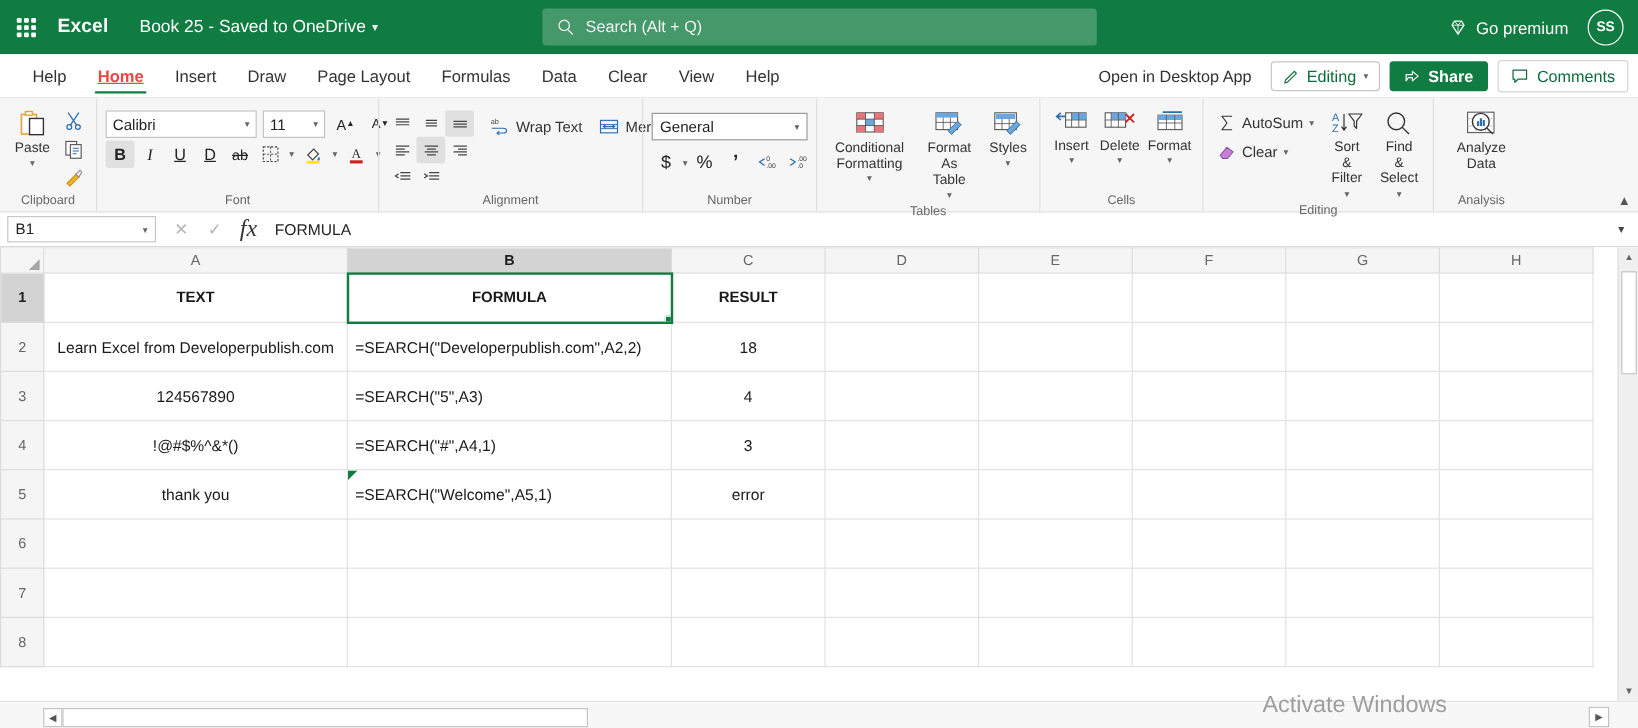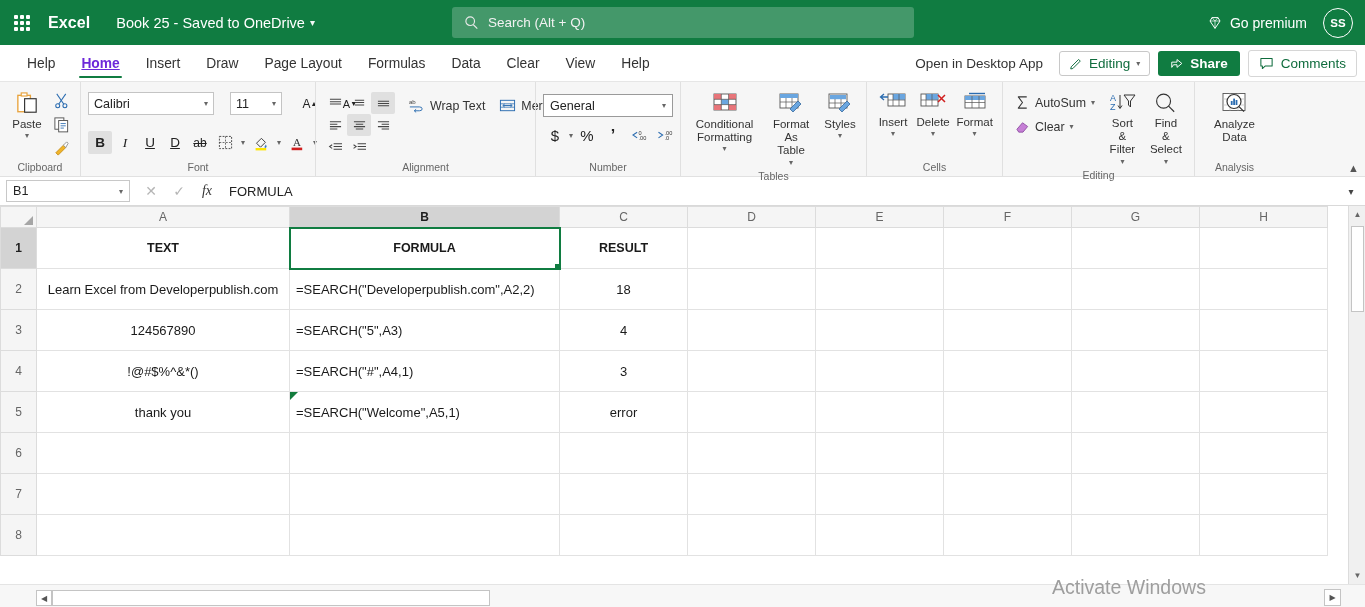--- a/index.html
+++ b/index.html
@@ -38,21 +38,21 @@
   
   .menubar {
     height: 37px; background: #fff; display: flex; align-items: center;
     position: relative; border-bottom: 1px solid #e6e6e6;
   }
   .menu-items { display: flex; align-items: center; height: 100%; padding-left: 14px; }
   .menu-item {
     font-size: 13.8px; color: #333; padding: 0 13px; height: 100%;
     display: flex; align-items: center; position: relative; cursor: pointer; white-space: nowrap;
   }
-  .menu-item.active { color: #6d28d9; font-weight: 600; text-decoration: underline; }
+  .menu-item.active { color: #ef4444; font-weight: 600; text-decoration: underline; }
   .menu-item.active::after {
     content: ""; position: absolute; left: 11px; right: 11px; bottom: 3px;
     height: 2.5px; background: #107c41; border-radius: 1px;
   }
   .mb-right { position: absolute; right: 8px; display: flex; align-items: center; gap: 8px; }
   .open-desktop { font-size: 13.5px; color: #333; cursor: pointer; padding: 0 8px; white-space: nowrap; }
   .editing-btn {
     display: flex; align-items: center; gap: 6px; font-size: 13.5px; color: #0f6c3d;
     border: 1px solid #c8c8c8; border-radius: 3px; padding: 4px 9px; cursor: pointer; background: #fff;
   }
@@ -79,21 +79,21 @@
     padding: 3px 6px; border-radius: 2px; cursor: pointer; font-size: 11.5px; color: #333;
     line-height: 1.15; min-width: 38px;
   }
   .btn-sm {
     display: flex; align-items: center; gap: 5px; padding: 3px 5px; border-radius: 2px;
     cursor: pointer; font-size: 12.4px; color: #333; white-space: nowrap;
   }
   .caret { font-size: 8px; color: #666; }
   .icon { display: inline-flex; align-items: center; justify-content: center; }
 
-  .font-row1 { display: flex; align-items: flex-start; gap: 16px; margin-bottom: 16px; }
+  .font-row1 { display: flex; align-items: flex-start; gap: 5px; margin-bottom: 2px; }
   .font-sel {
     display: flex; align-items: center; justify-content: space-between;
     border: 1px solid #c4c4c4; background: #fff; height: 23px; padding: 0 5px;
     font-size: 12.6px; color: #222; cursor: pointer;
   }
   .font-name { width: 126px; }
   .font-size { width: 52px; }
   .font-row2 { display: flex; align-items: center; gap: 1px; }
   .fbtn {
     width: 24px; height: 23px; display: flex; align-items: center; justify-content: center;
@@ -115,21 +115,21 @@
 
   
   .fxbar { height: 29px; display: flex; align-items: center; background: #fff; border-bottom: 1px solid #d9d9d9; padding: 0 3px; }
   .namebox {
     width: 124px; height: 22px; border: 1px solid #c8c8c8; background: #fff;
     display: flex; align-items: center; justify-content: space-between;
     padding: 0 6px; font-size: 12.6px; color: #222; cursor: pointer; margin-left: 3px;
   }
   .fx-btns { display: flex; align-items: center; gap: 2px; margin-left: 8px; }
   .fxb { width: 26px; height: 22px; display: flex; align-items: center; justify-content: center; cursor: pointer; color: #b5b5b5; font-size: 14px; }
-  .fxb.fx-icon { color: #333; font-style: italic; font-family: "Liberation Serif", serif; font-size: 14px; }
+  .fxb.fx-icon { color: #333; font-style: italic; font-family: "Liberation Serif", serif; font-size: 20px; }
   .fx-input { flex: 1; height: 22px; display: flex; align-items: center; padding-left: 9px; font-size: 13px; color: #222; cursor: text; }
   .fx-expand { width: 22px; display: flex; align-items: center; justify-content: center; color: #444; font-size: 10px; cursor: pointer; }
 
   
   .gridwrap { position: relative; height: 378px; background: #fff; overflow: hidden; }
   table.sheet { border-collapse: collapse; table-layout: fixed; }
   .colhdr, .rowhdr {
     background: #f5f5f5; color: #666; font-size: 12px; text-align: center;
     border: 1px solid #dcdcdc; font-weight: 400; height: 21px;
   }

